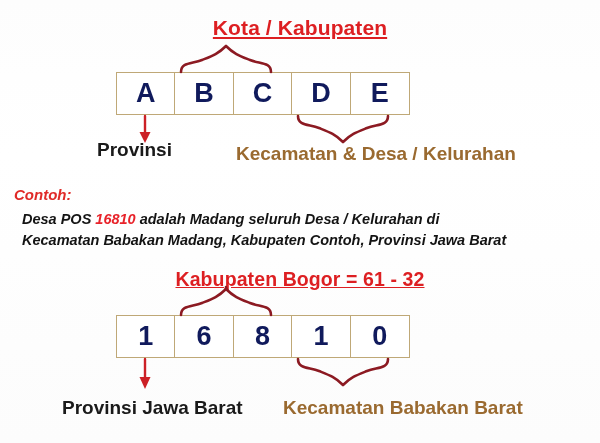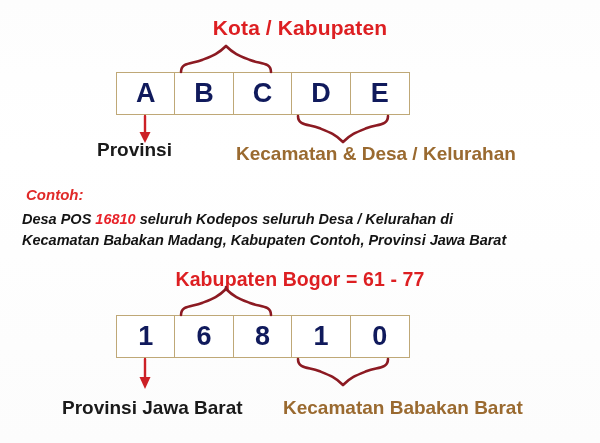--- a/index.html
+++ b/index.html
@@ -15,21 +15,21 @@
   }
   #page {
     position: relative;
     width: 600px;
     height: 443px;
     background: linear-gradient(180deg,#fdfdfd 0%, #ffffff 35%, #fcfcfc 100%);
   }
 
   
   .abs { position: absolute; white-space: nowrap; }
-  .center-x { left: 0; width: 600px; text-align: center; }
+  .center-x { left: 0; width: 600px; text-align: center; text-decoration: underline; }
 
   .heading-red {
     color: #dd1f22;
     font-weight: bold;
     font-size: 21px;
     letter-spacing: .1px;
   }
   .label-black {
     color: #1a1a1a;
     font-weight: bold;
@@ -99,27 +99,27 @@
     <div class="cell" style="width:58.8px;">B</div>
     <div class="cell" style="width:58.8px;">C</div>
     <div class="cell" style="width:58.8px;">D</div>
     <div class="cell" style="width:58.8px;">E</div>
   </div>
 
   <div class="abs label-black" style="left:97px; top:139px;">Provinsi</div>
 
   <div class="abs label-brown" style="left:236px; top:143px;">Kecamatan &amp; Desa / Kelurahan</div>
 
-  <div class="abs contoh-title" style="left:26px; top:186px;font-style:italic;">Contoh:</div>
-
-  <div class="abs contoh-line" style="left:22px; top:211px;"><span>Desa POS </span><span class="hl">16810</span><span> seluruh Kodepos seluruh Desa / Kelurahan di</span></div>
+  <div class="abs contoh-title" style="left:14px; top:186px;font-style:italic;">Contoh:</div>
+
+  <div class="abs contoh-line" style="left:22px; top:211px;"><span>Desa POS </span><span class="hl">16810</span><span> adalah Madang seluruh Desa / Kelurahan di</span></div>
 
   <div class="abs contoh-line" style="left:22px; top:232px;">Kecamatan Babakan Madang, Kabupaten Contoh, Provinsi Jawa Barat</div>
 
-  <div class="abs center-x heading-red" style="top:268px; font-size:19.5px;">Kabupaten Bogor = 61 - 77</div>
+  <div class="abs center-x heading-red" style="top:268px; font-size:19.5px;">Kabupaten Bogor = 61 - 32</div>
 
   <div class="boxrow" id="bottom-boxes" style="left:116px; top:315px; width:294px; height:43px;">
     <div class="cell" style="width:58.8px;">1</div>
     <div class="cell" style="width:58.8px;">6</div>
     <div class="cell" style="width:58.8px;">8</div>
     <div class="cell" style="width:58.8px;">1</div>
     <div class="cell" style="width:58.8px;">0</div>
   </div>
 
   <div class="abs label-black" style="left:62px; top:397px;">Provinsi Jawa Barat</div>

